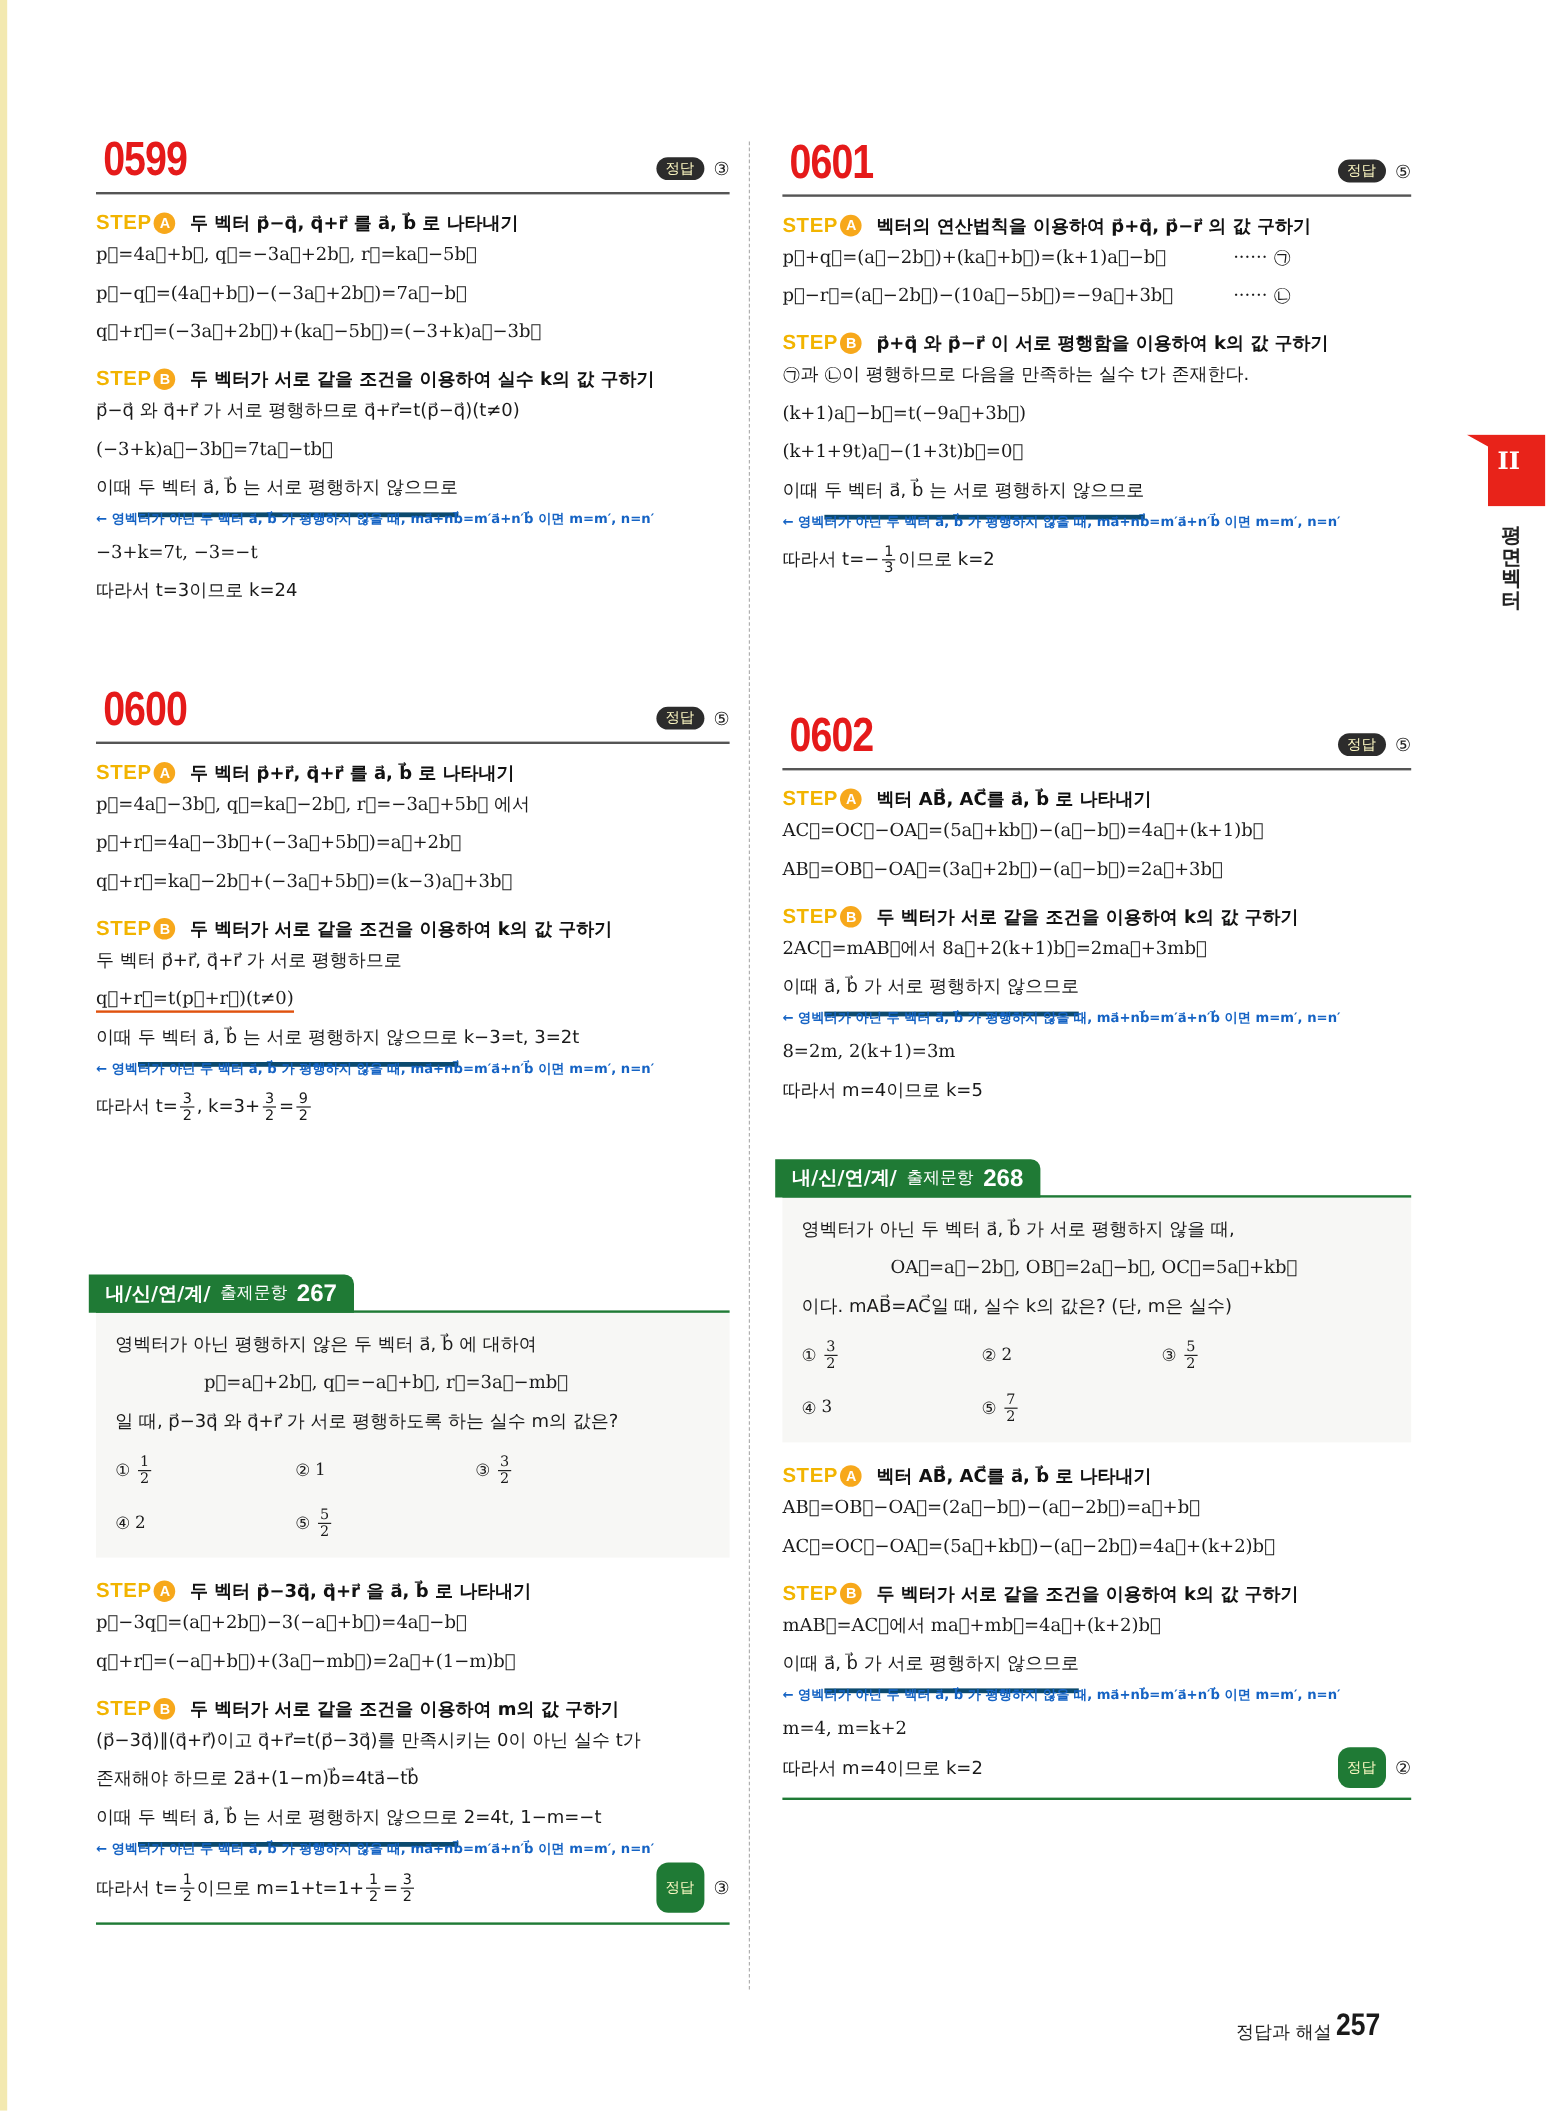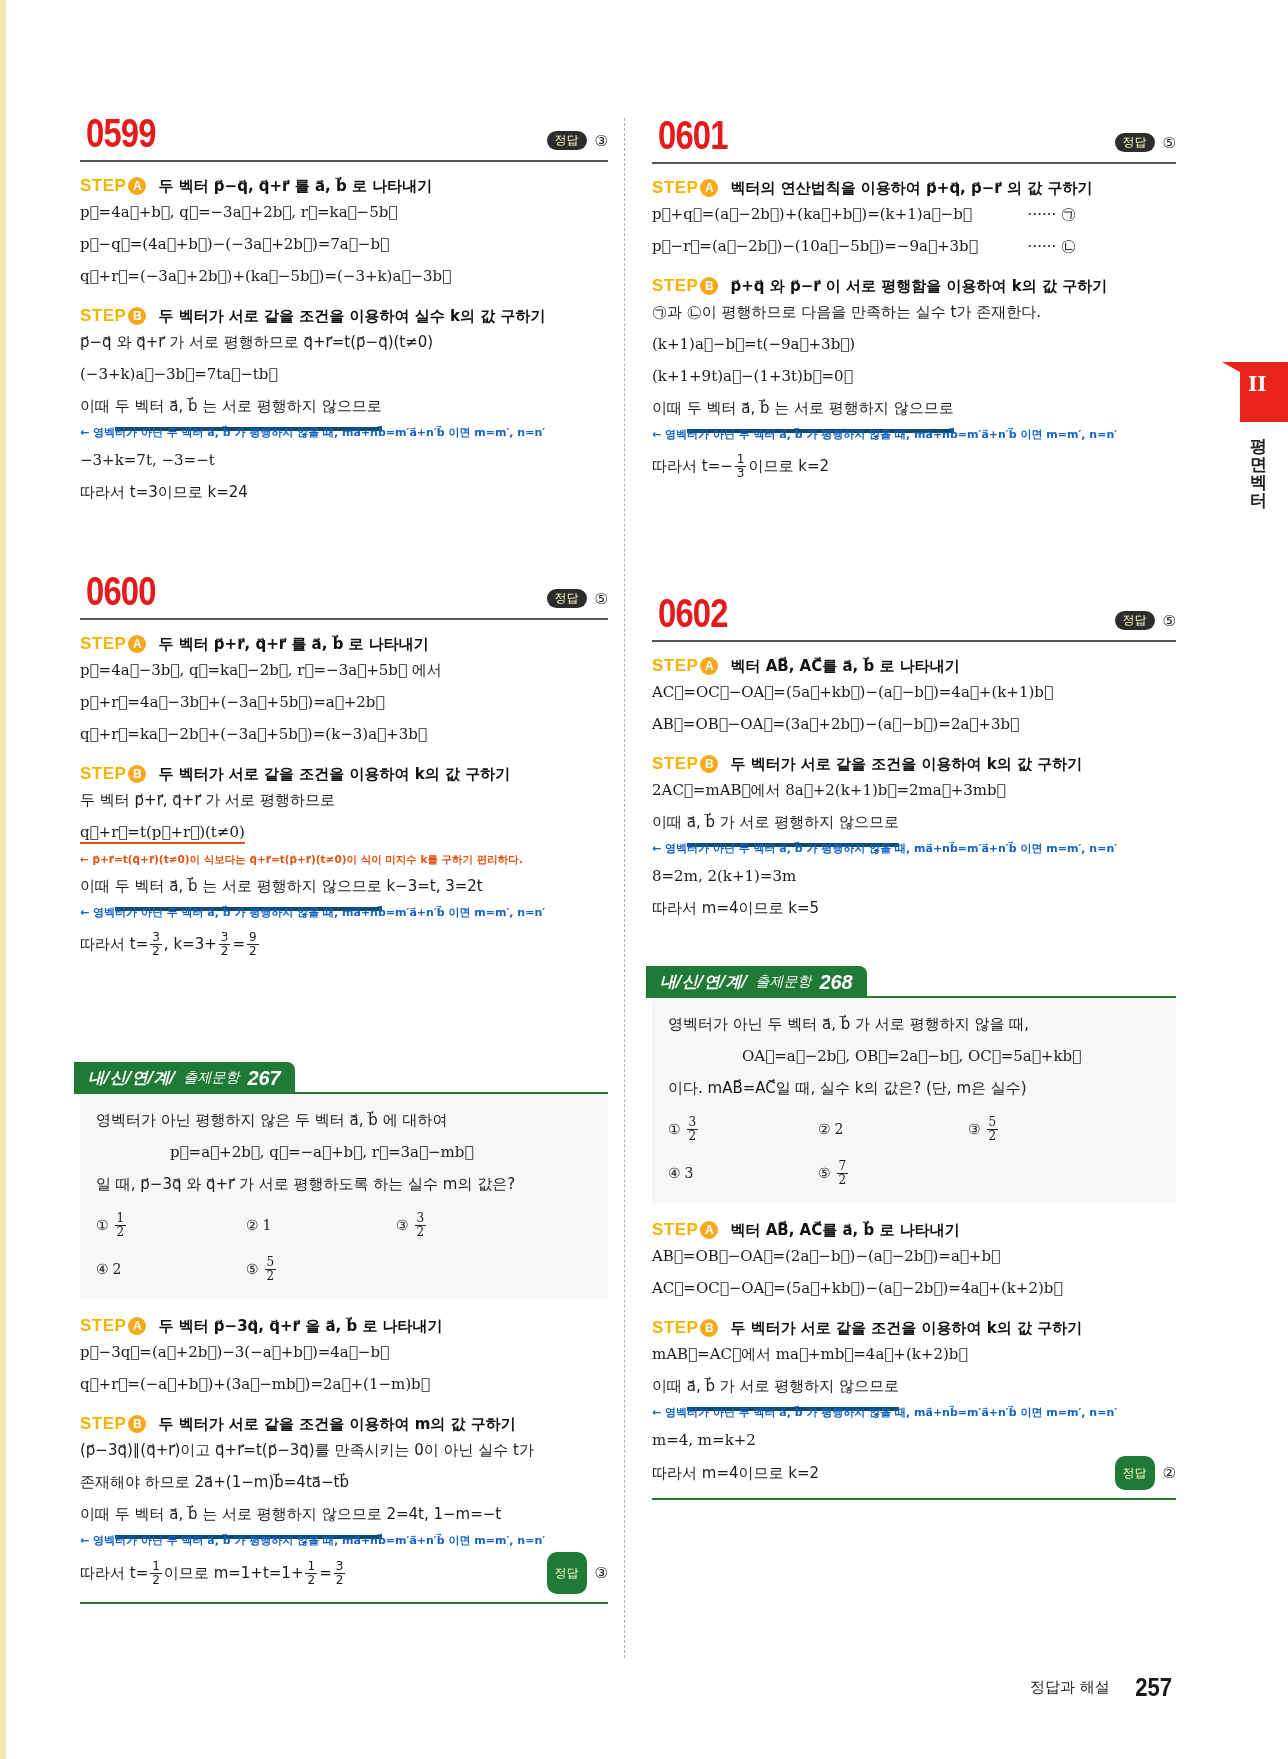--- a/index.html
+++ b/index.html
@@ -29,34 +29,34 @@
   .underline-orange { border-bottom: 2px solid #e0520e; padding-bottom: 1px; margin-top: 47px; }
   .note-blue { font-size: 11px; color: #1563c4; line-height: 22px; white-space: nowrap; font-weight: bold; }
   .note-orange { font-size: 10.5px; color: #e0520e; line-height: 22px; white-space: nowrap; font-weight: bold; }
   .frac { display: inline-block; vertical-align: middle; text-align: center; font-size: 12px; line-height: 13px; margin: 0 2px; }
   .frac .n { display: block; border-bottom: 1px solid #222; padding: 0 2px; }
   .frac .d { display: block; padding: 0 2px; }
   .final-row { display: flex; justify-content: space-between; align-items: center; }
 
   .linked { position: absolute; left: 0; width: 100%; }
   .linked-head { position: relative; height: 32px; border-bottom: 2px solid #1f7a35; }
-  .linked-tab { position: absolute; left: -6px; bottom: -2px; height: 32px; background: #1f7a35; color: #fff; padding: 0 14px; display: flex; align-items: center; gap: 8px; border-radius: 0 8px 0 0; font-style: italic; }
+  .linked-tab { position: absolute; left: -6px; bottom: -2px; height: 32px; background: #1f7a35; color: #fff; padding: 0 14px; display: flex; align-items: center; gap: 8px; border-radius: 0 8px 0 0; }
   .linked-tab .lbl { font-size: 16px; font-weight: bold; }
   .linked-tab .lbl2 { font-size: 14px; }
   .linked-tab .num { font-size: 20px; font-weight: bold; font-family: "Liberation Sans", sans-serif; }
   .linked-body { background: #f7f7f5; padding: 10px 16px 12px; }
   .choices { display: grid; grid-template-columns: 150px 150px 150px; row-gap: 10px; margin-top: 8px; font-family: "DejaVu Serif", serif; font-size: 14px; }
   .choice { display: flex; align-items: center; gap: 4px; height: 34px; }
   .bottom-rule { border-bottom: 2px solid #1f7a35; margin-top: 14px; }
 
   .side-tab { position: absolute; left: 1222px; top: 362px; width: 66px; height: 60px; background: #e8231a; clip-path: polygon(0 0, 100% 0, 100% 100%, 18px 100%, 18px 10px); }
   .side-tab span { position: absolute; left: 26px; top: 10px; color: #fff; font-family: "DejaVu Serif", serif; font-size: 20px; font-weight: bold; }
   .side-label { position: absolute; left: 1248px; top: 425px; writing-mode: vertical-rl; font-size: 17px; font-weight: bold; color: #222; letter-spacing: 1px; }
 
-  .footer { position: absolute; left: 1030px; top: 1672px; display: flex; align-items: center; gap: 22px; }
+  .footer { position: absolute; left: 1030px; top: 1672px; display: flex; align-items: flex-end; }
   .footer .lbl { font-size: 15px; color: #222; }
   .footer .pg { font-family: "Liberation Sans", sans-serif; font-size: 26px; font-weight: bold; transform: scaleX(0.85); display: inline-block; }
 </style>
 </head>
 <body>
 
 <div class="left-edge"></div>
 <div class="col-divider"></div>
 
 <div class="col col-left">
@@ -106,21 +106,20 @@
     <div class="line">p⃗=4a⃗−3b⃗, q⃗=ka⃗−2b⃗, r⃗=−3a⃗+5b⃗ 에서</div>
     <div class="line">p⃗+r⃗=4a⃗−3b⃗+(−3a⃗+5b⃗)=a⃗+2b⃗</div>
     <div class="line">q⃗+r⃗=ka⃗−2b⃗+(−3a⃗+5b⃗)=(k−3)a⃗+3b⃗</div>
     <div class="step">
       <span class="step-tag">STEP</span>
         <span class="step-circle">B</span>
       <span>두 벡터가 서로 같을 조건을 이용하여 k의 값 구하기</span>
     </div>
     <div class="line kr">두 벡터 p⃗+r⃗, q⃗+r⃗ 가 서로 평행하므로</div>
     <div class="line"><span class="underline-orange">q⃗+r⃗=t(p⃗+r⃗)(t≠0)</span></div>
-    <div class="note-orange">← p⃗+r⃗=t(q⃗+r⃗)(t≠0)이 식보다는 q⃗+r⃗=t(p⃗+r⃗)(t≠0)이 식이 미지수 k를 구하기 편리하다.</div>
     <div class="line kr"><span>이때 </span><span class="underline-blue">두 벡터 a⃗, b⃗ 는 서로 평행하지 않으므로</span><span> k−3=t, 3=2t</span></div>
     <div class="note-blue">← 영벡터가 아닌 두 벡터 a⃗, b⃗ 가 평행하지 않을 때, ma⃗+nb⃗=m′a⃗+n′b⃗ 이면 m=m′, n=n′</div>
     <div class="line kr" style="line-height:40px;">
       <span>따라서 t=</span><span class="frac"><span class="n">3</span><span class="d">2</span></span><span>, k=3+</span><span class="frac"><span class="n">3</span><span class="d">2</span></span><span>=</span><span class="frac"><span class="n">9</span><span class="d">2</span></span>
     </div>
   </section>
 
   <section class="linked" style="top:1062px;">
     <div class="linked-head">
       <div class="linked-tab">

